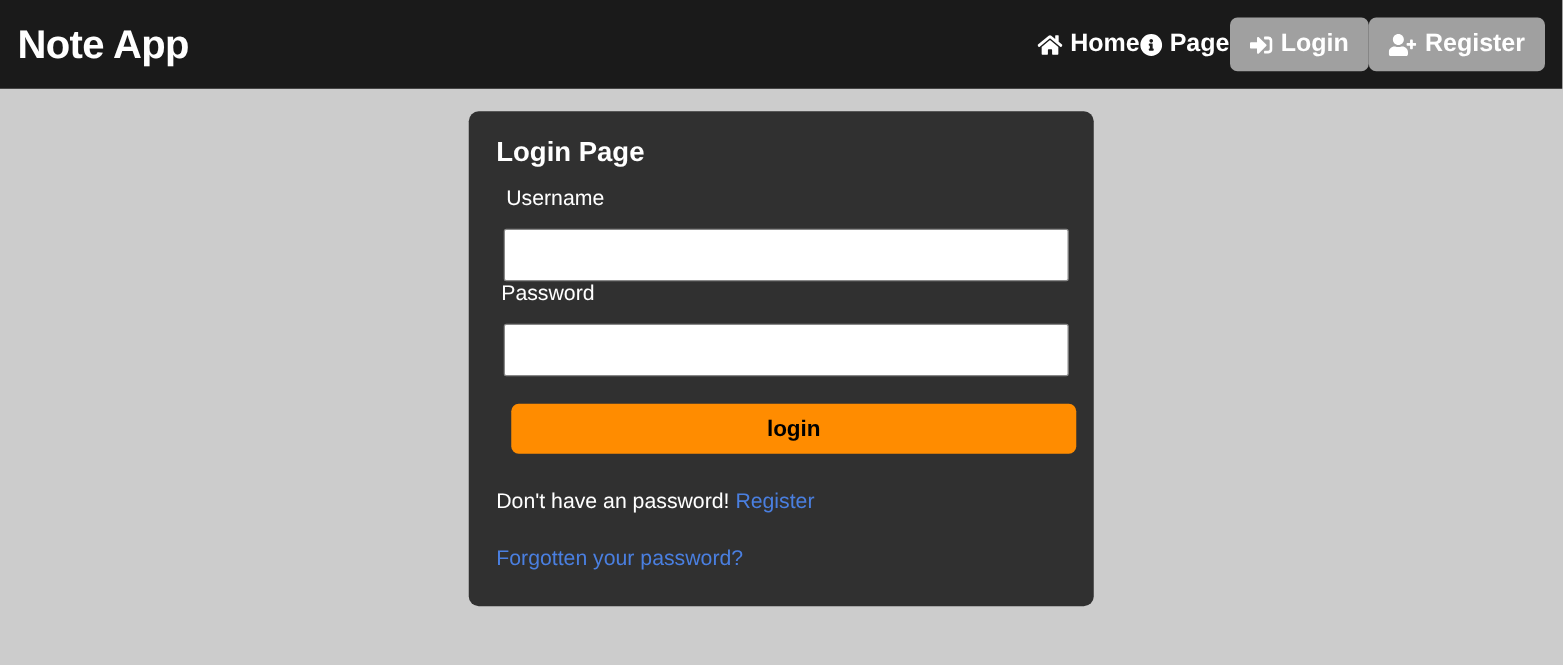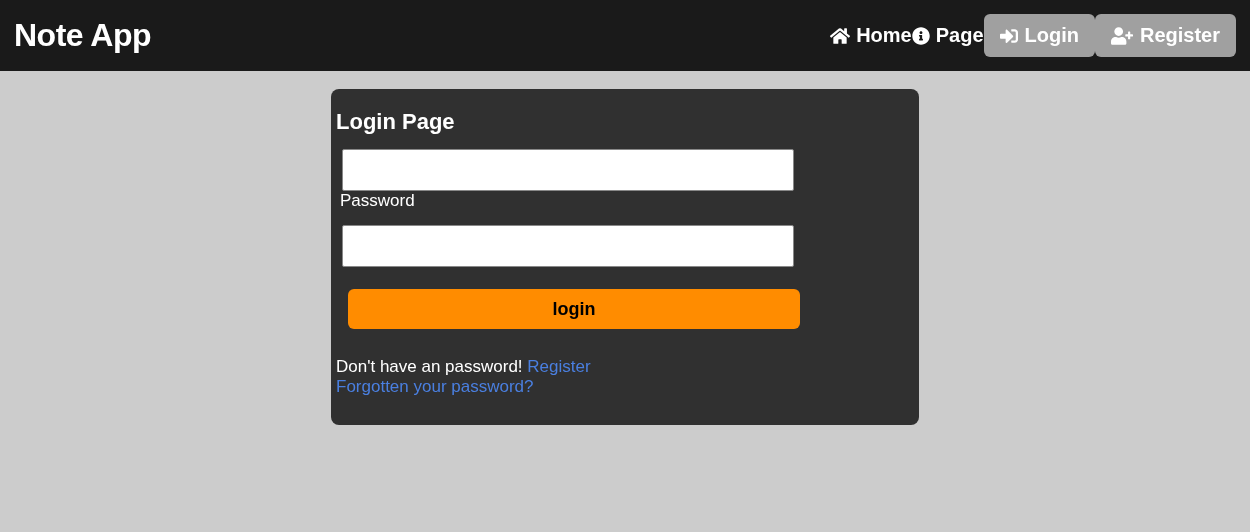--- a/index.html
+++ b/index.html
@@ -63,23 +63,23 @@
     .icon svg {
       fill: currentColor;
     }
     .content {
       display: flex;
       justify-content: center;
       padding-top: 18px;
     }
     .card {
       background-color: #303030;
-      width: 588px;
+      width: 500px;
       border-radius: 8px;
-      padding: 20px 22px 28px 5px;
+      padding: 20px 22px 28px 22px;
       color: #ffffff;
     }
     .card-title {
       font-size: 22px;
       font-weight: 800;
       margin-bottom: 14px;
     }
     .form-label {
       display: block;
       font-size: 17px;
@@ -114,20 +114,21 @@
       margin-left: 12px;
       margin-top: 22px;
       cursor: pointer;
     }
     .card-footer {
       margin-top: 28px;
       font-size: 17px;
       font-weight: 500;
     }
     .card-footer .line2 {
+      margin-top: 26px;
     }
     .link {
       color: #4a7fe0;
       cursor: pointer;
     }
   </style>
 </head>
 <body>
 
 <div class="navbar">
@@ -164,20 +165,21 @@
           </svg>
       </span>
       <span>Register</span>
     </button>
   </div>
 </div>
 
 <div class="content">
   <div class="card">
     <div class="card-title">Login Page</div>
+    <label class="form-label">Username</label>
     <input class="form-input" type="text" style="">
     <label class="form-label pw">Password</label>
     <input class="form-input" type="password" style="">
     <button class="login-btn">login</button>
     <div class="card-footer">
       <div>
         <span>Don't have an password! </span><span class="link">Register</span>
       </div>
       <div class="line2">
         <span class="link">Forgotten your password?</span>

